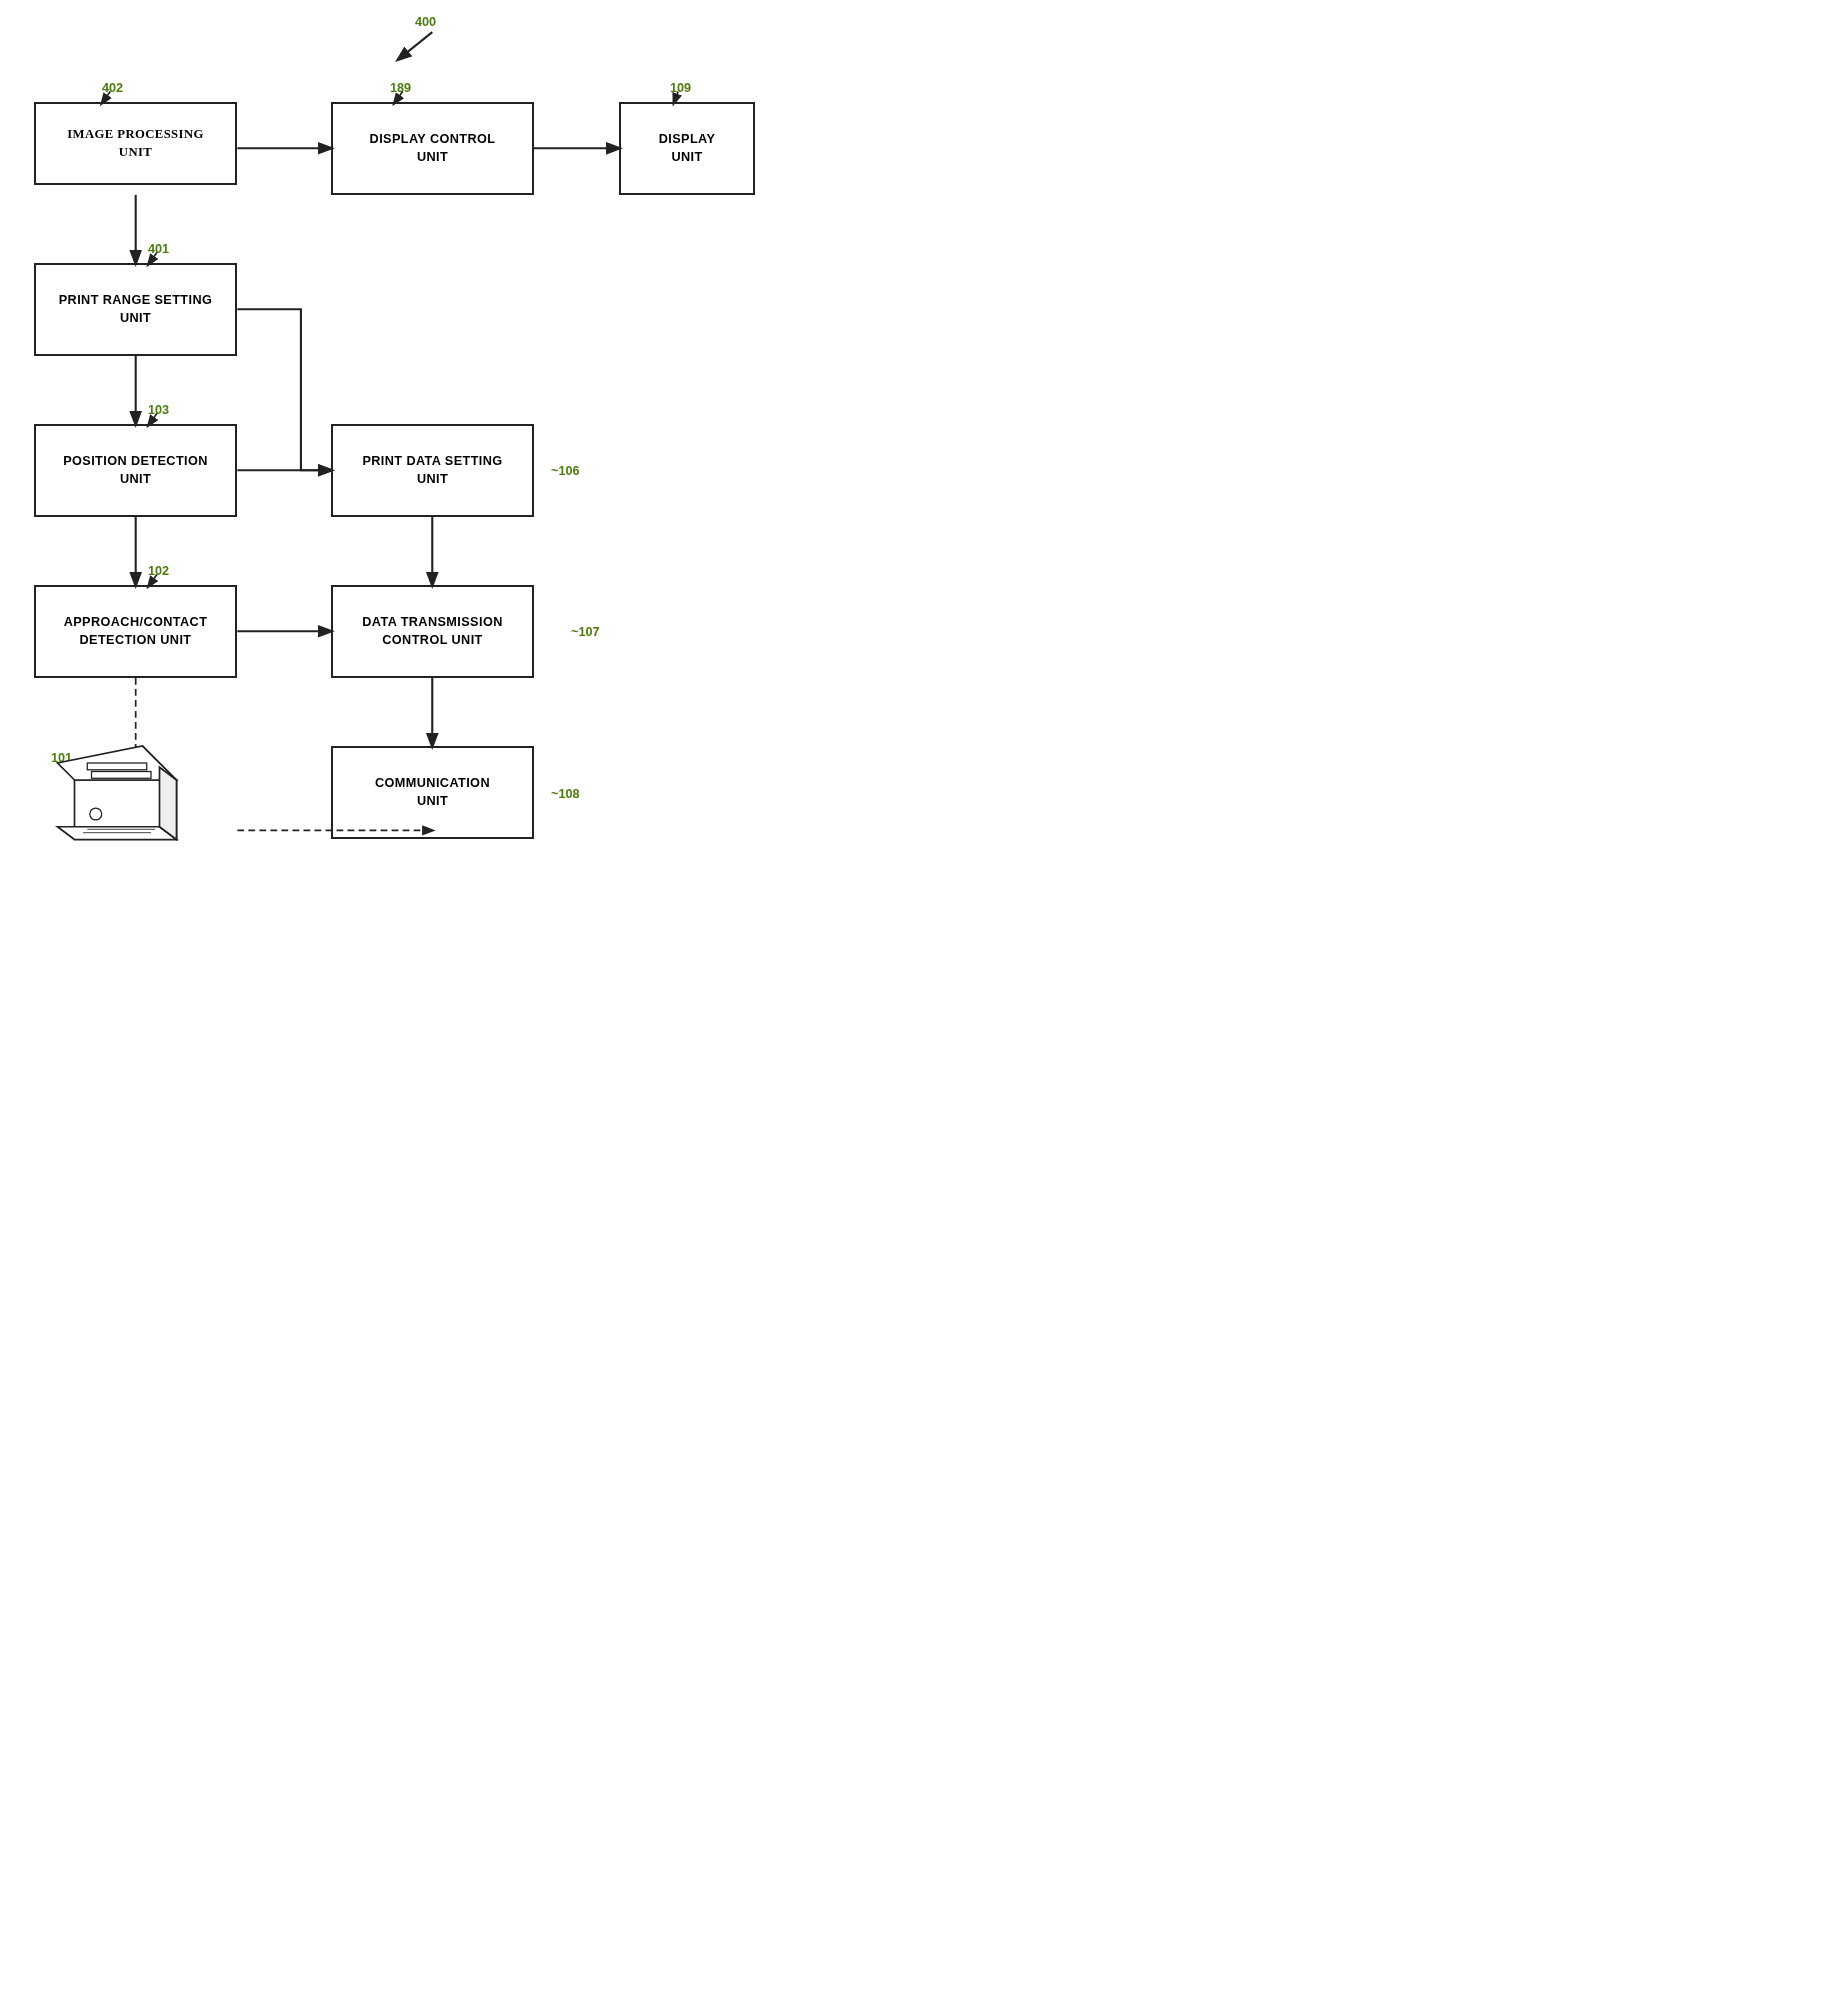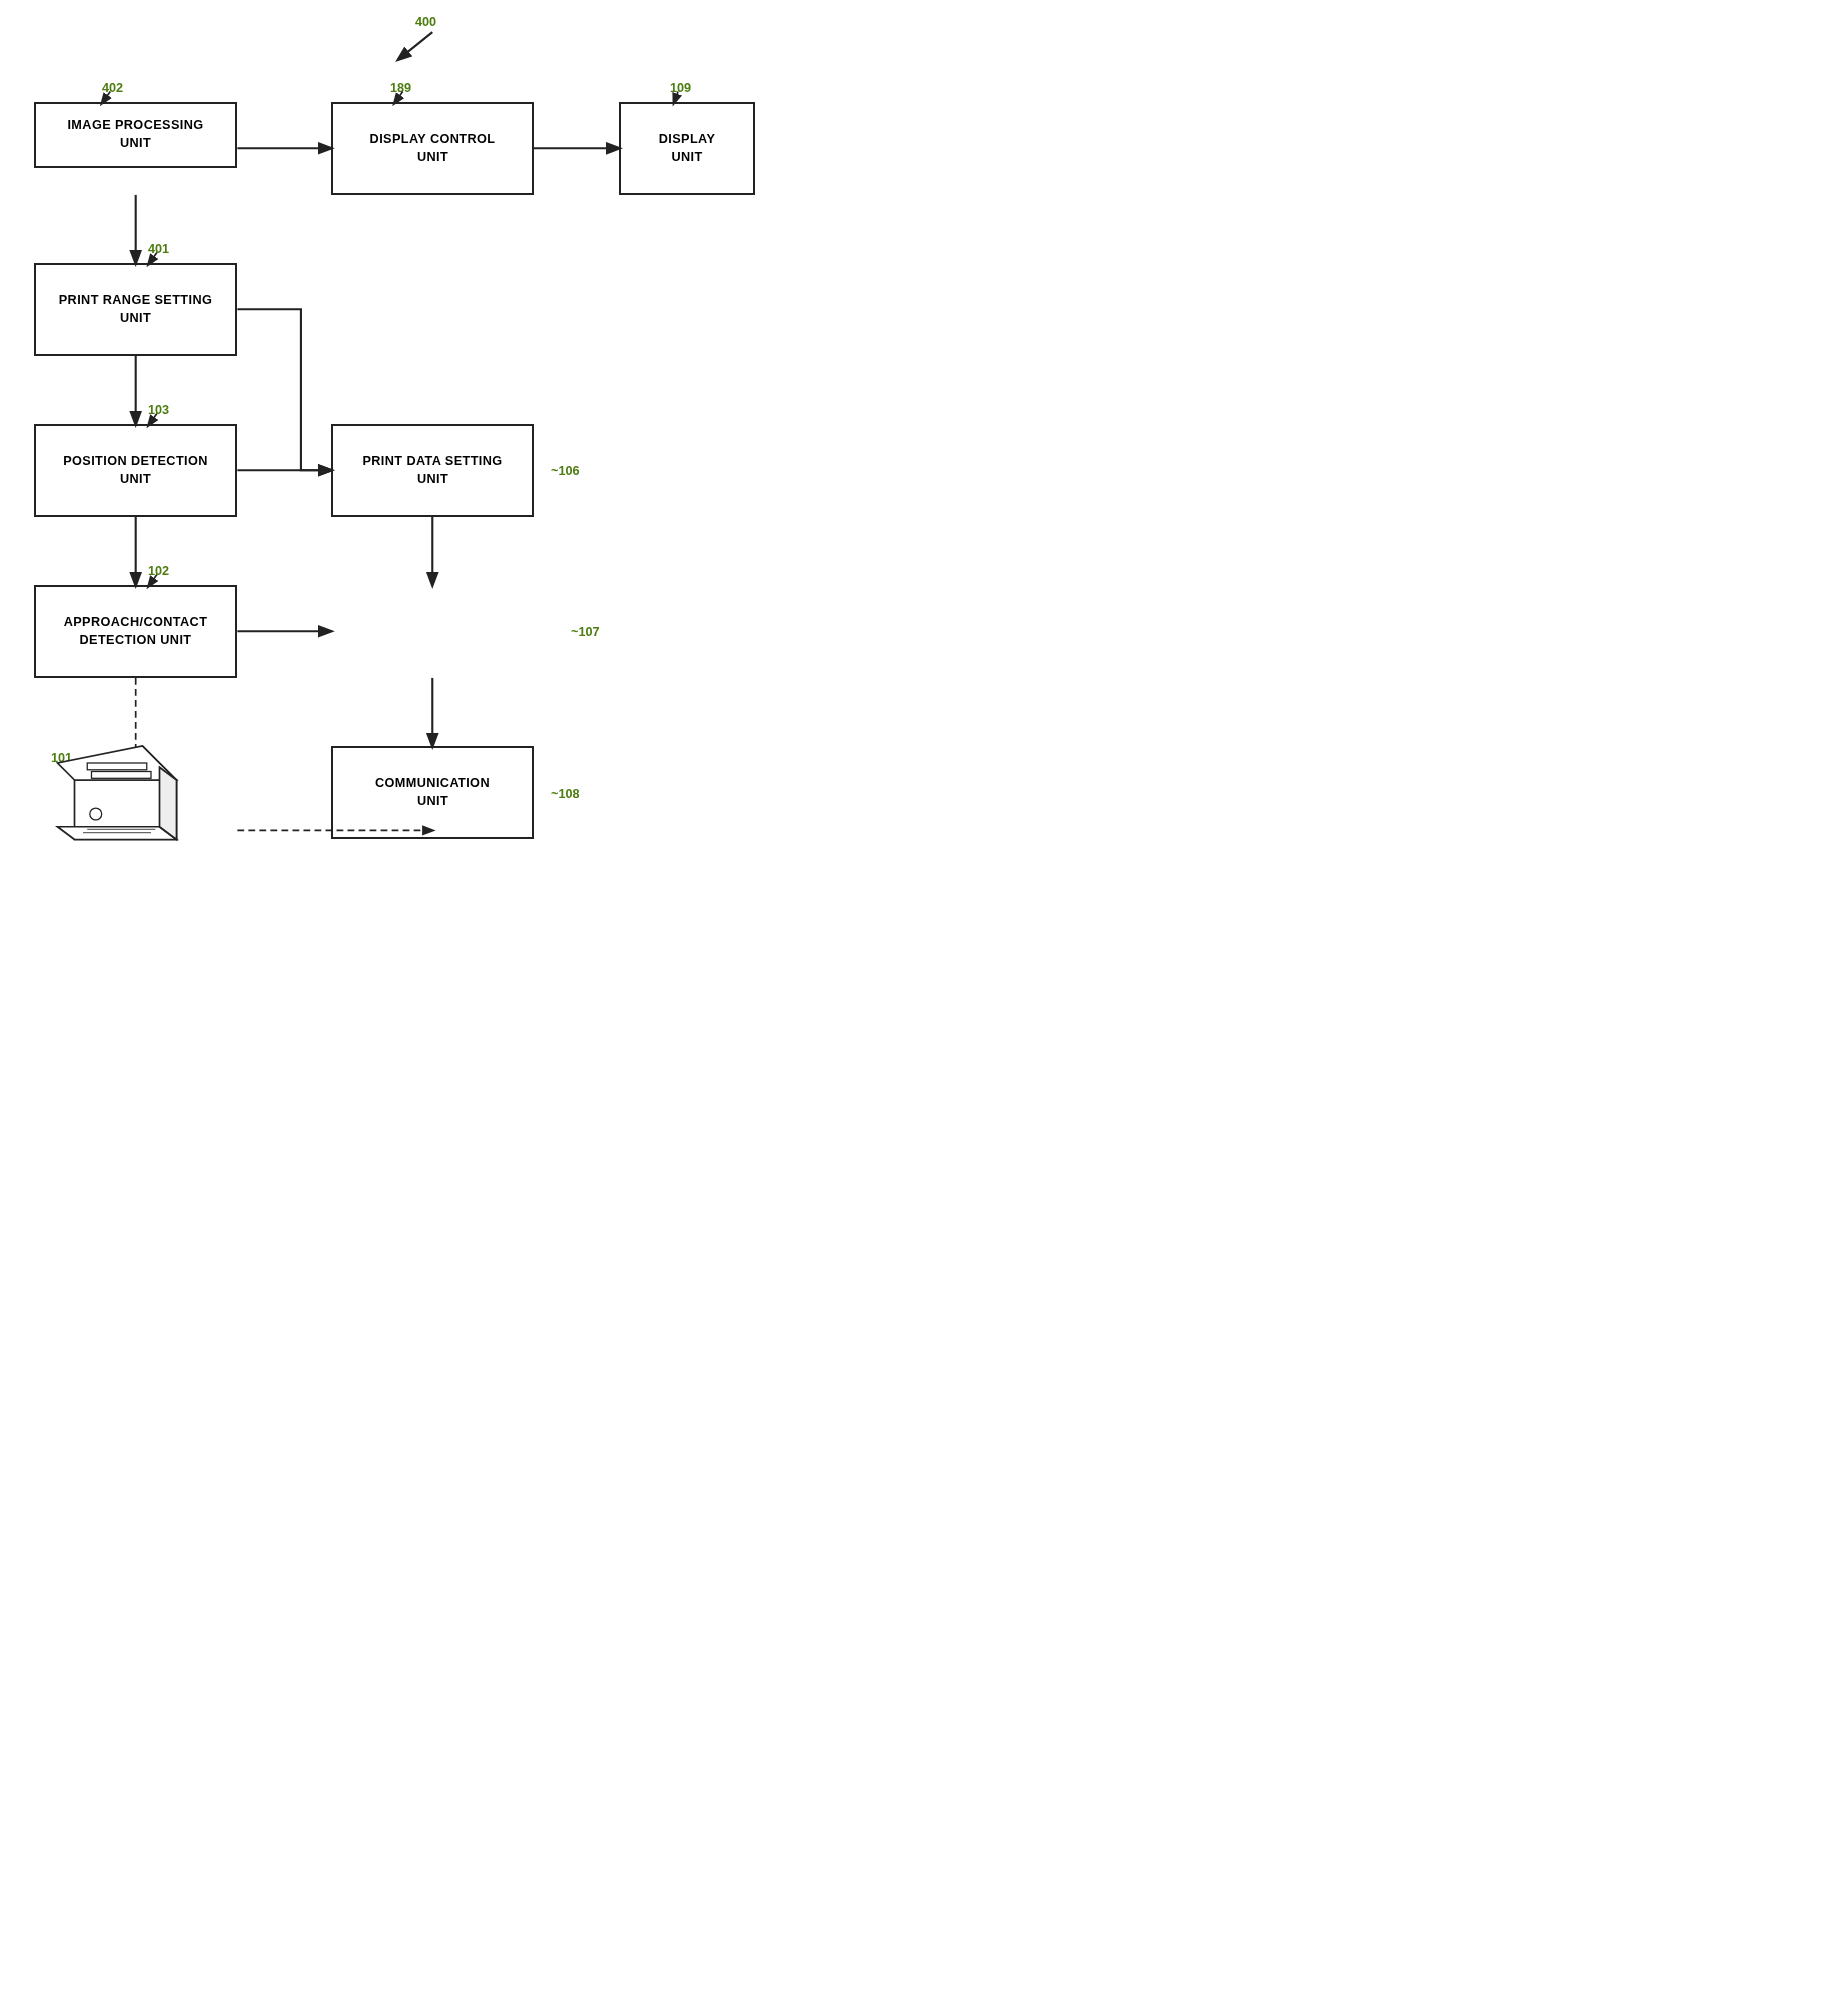--- a/index.html
+++ b/index.html
@@ -43,21 +43,21 @@
       pointer-events: none;
     }
   </style>
 </head>
 <body>
 
 <div class="diagram-container">
 
   <div class="label" style="left:415px; top:15.3px;">400</div>
 
-  <div class="block" style="left:34px; top:102px; width:203px; height:66px;">
+  <div class="block" style="left:34px; top:102px; width:203px; height:83px;font-family:Liberation Serif, serif;">
     <span>IMAGE PROCESSING<br>UNIT</span>
   </div>
   <div class="label" style="left:102px; top:81px;text-align:right;">402</div>
 
   <div class="block" style="left:34px; top:263px; width:203px; height:93px;">
     <span>PRINT RANGE SETTING<br>UNIT</span>
   </div>
   <div class="label" style="left:148px; top:242px;">401</div>
 
   <div class="block" style="left:34px; top:424px; width:203px; height:93px;">
@@ -78,20 +78,23 @@
   <div class="block" style="left:619px; top:102px; width:136px; height:93px;">
     <span>DISPLAY<br>UNIT</span>
   </div>
   <div class="label" style="left:670px; top:81px;">109</div>
 
   <div class="block" style="left:331px; top:424px; width:203px; height:93px;">
     <span>PRINT DATA SETTING<br>UNIT</span>
   </div>
   <div class="label" style="left:551px; top:464px;">~106</div>
 
+  <div class="block" style="left:331px; top:585px; width:203px; height:93px;">
+    <span>DATA TRANSMISSION<br>CONTROL UNIT</span>
+  </div>
   <div class="label" style="left:551px; top:625px;margin-left:20px;">~107</div>
 
   <div class="block" style="left:331px; top:746px; width:203px; height:93px;">
     <span>COMMUNICATION<br>UNIT</span>
   </div>
   <div class="label" style="left:551px; top:787px;">~108</div>
 
   <div class="label" style="left:51px; top:751px;">101</div>
 
   <svg class="connector-svg" viewBox="0 0 1076 1186" xmlns="http://www.w3.org/2000/svg">

